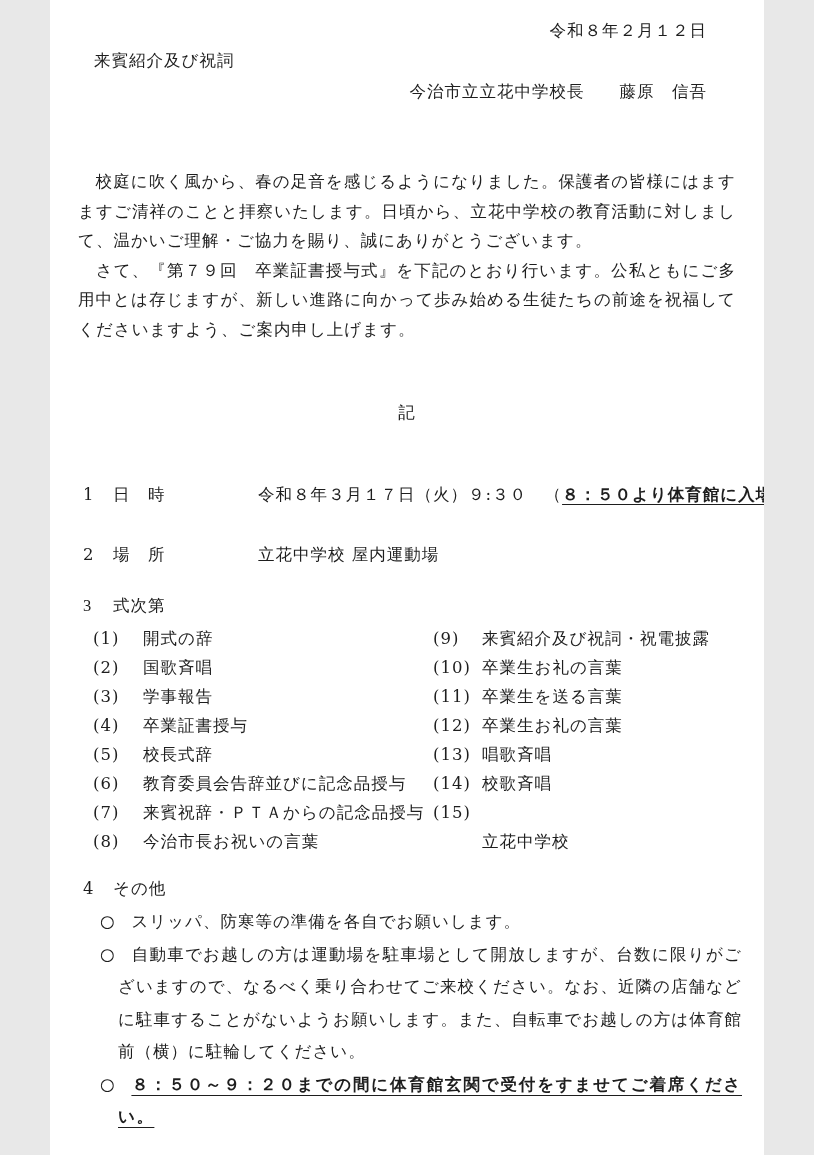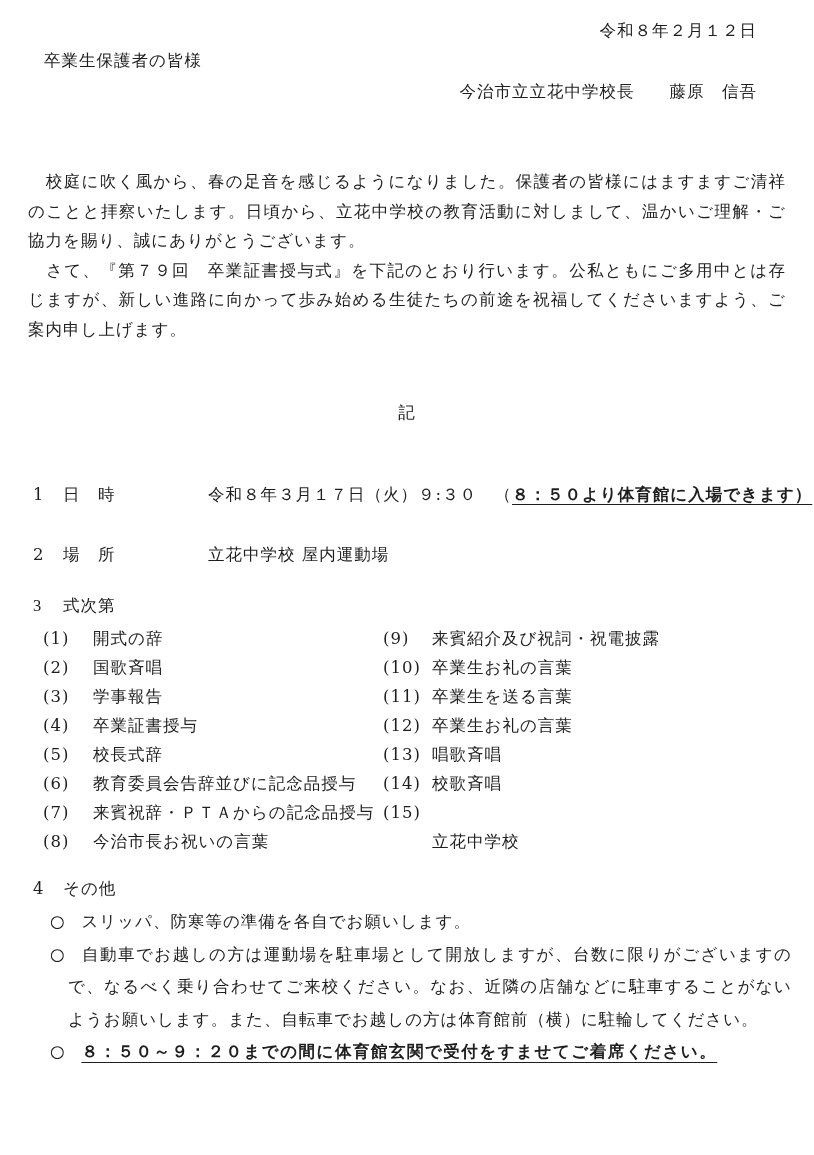--- a/index.html
+++ b/index.html
@@ -2,21 +2,21 @@
 <html lang="ja"><head>
 <meta charset="utf-8">
 <style>
   html, body { margin: 0; padding: 0; }
   body {
     background: #e8e8e8;
     font-family: "DejaVu Serif", "Liberation Serif", serif;
   }
   .page {
     position: relative;
-    width: 814px;
+    width: 714px;
     height: 1155px;
     margin: 0 auto;
     background: #ffffff;
     color: #1e1e1e;
     font-size: 16.5px;
     letter-spacing: 1px;
     overflow: hidden;
   }
   .date-line {
     padding-top: 20px;
@@ -112,21 +112,21 @@
     margin-top: 21px;
   }
 </style>
 </head>
 <body>
 
 <div class="page">
 
   <div class="date-line">令和８年２月１２日</div>
 
-  <div class="addressee">卒業生保護者の皆様</div>
+  <div class="addressee">来賓紹介及び祝詞</div>
 
   <div class="sender-line">今治市立立花中学校長　　藤原　信吾</div>
 
 
   <div class="body-wrap">
     <p class="body-par">　校庭に吹く風から、春の足音を感じるようになりました。保護者の皆様にはますますご清祥のことと拝察いたします。日頃から、立花中学校の教育活動に対しまして、温かいご理解・ご協力を賜り、誠にありがとうございます。</p>
     <p class="body-par">　さて、『第７９回　卒業証書授与式』を下記のとおり行います。公私ともにご多用中とは存じますが、新しい進路に向かって歩み始める生徒たちの前途を祝福してくださいますよう、ご案内申し上げます。</p>
   </div>
 
   <div class="record-marker">記</div>

